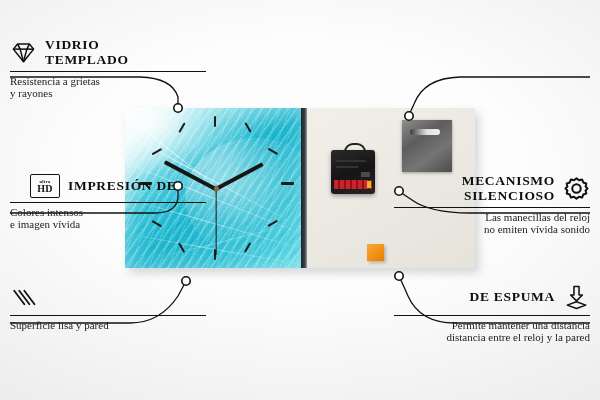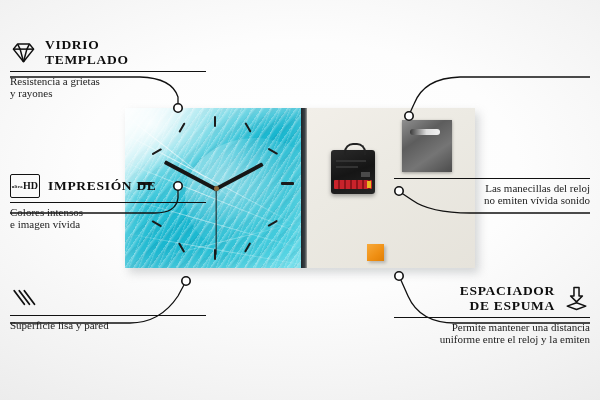--- a/index.html
+++ b/index.html
@@ -108,22 +108,23 @@
   }
   .ico{width:27px;height:27px;flex:0 0 27px;color:#111;}
   .ico svg{display:block;width:27px;height:27px;}
   .rule{height:1.4px;background:#111;margin:4px 0 4px 0;width:100%;}
   .desc{
     font-family:"Liberation Serif",serif;
     font-size:11px;color:#1c1c1c;line-height:11.6px;
   }
   .hd-icon-box{
     width:28px;height:22px;border:1.6px solid #111;border-radius:2px;
-    display:flex;flex-direction:row;align-items:center;justify-content:center;
+    display:flex;flex-direction:column;align-items:center;justify-content:center;
     flex:0 0 28px;
+    margin-left:20px;
   }
   .hd-ultra{font-size:4.6px;font-weight:bold;letter-spacing:.3px;line-height:5px;color:#111;}
   .hd-main{font-size:10px;font-weight:bold;line-height:10px;color:#111;letter-spacing:.2px;}
 </style>
 </head>
 <body>
 
 <div id="stage">
 
   <div id="product">
@@ -244,38 +245,51 @@
         </g>
           </svg>
       </span>
     </div>
     <div class="rule"></div>
     <div class="desc" style="white-space:pre-line">Superficie lisa y pared</div>
   </div>
 
 
   <div class="feat r" style="left:394px;top:174px;">
+    <div class="head">
+      <span class="ico">
+        <svg viewBox="0 0 32 32">
+            <g fill="none" stroke="currentColor" stroke-width="2.4" stroke-linejoin="round">
+          <path d="M16 4 L19 6.2 L22.6 5.3 L24 8.8 L27.6 10 L26.8 13.6 L29 16 L26.8 18.4 L27.6 22 L24 23.2 L22.6 26.7 L19 25.8 L16 28 L13 25.8 L9.4 26.7 L8 23.2 L4.4 22 L5.2 18.4 L3 16 L5.2 13.6 L4.4 10 L8 8.8 L9.4 5.3 L13 6.2 Z"></path>
+          <circle cx="16" cy="16" r="5"></circle>
+        </g>
+          </svg>
+      </span>
+      <span>
+        <span class="ttl" style="display:block">MECANISMO</span>
+        <span class="ttl" style="display:block">SILENCIOSO</span>
+      </span>
+    </div>
     <div class="rule"></div>
     <div class="desc" style="white-space:pre-line">Las manecillas del reloj
 no emiten vívida sonido</div>
   </div>
 
   <div class="feat r" style="left:394px;top:284px;">
     <div class="head">
       <span class="ico">
         <svg viewBox="0 0 32 32">
             <g fill="none" stroke="currentColor" stroke-width="1.8" stroke-linejoin="round">
           <path d="M13 3 H19 V13 H23 L16 20 L9 13 H13 Z"></path>
           <path d="M16 21 L27 25 L16 29 L5 25 Z"></path>
         </g>
           </svg>
       </span>
       <span>
-        <span class="ttl" style="display:block">ESPACIADOR</span>
         <span class="ttl" style="display:block">DE ESPUMA</span>
       </span>
     </div>
     <div class="rule"></div>
     <div class="desc" style="white-space:pre-line">Permite mantener una distancia
-uniforme entre el reloj y la emiten</div>
+distancia entre el reloj y la pared</div>
   </div>
 
 </div>
 
 </body></html>

